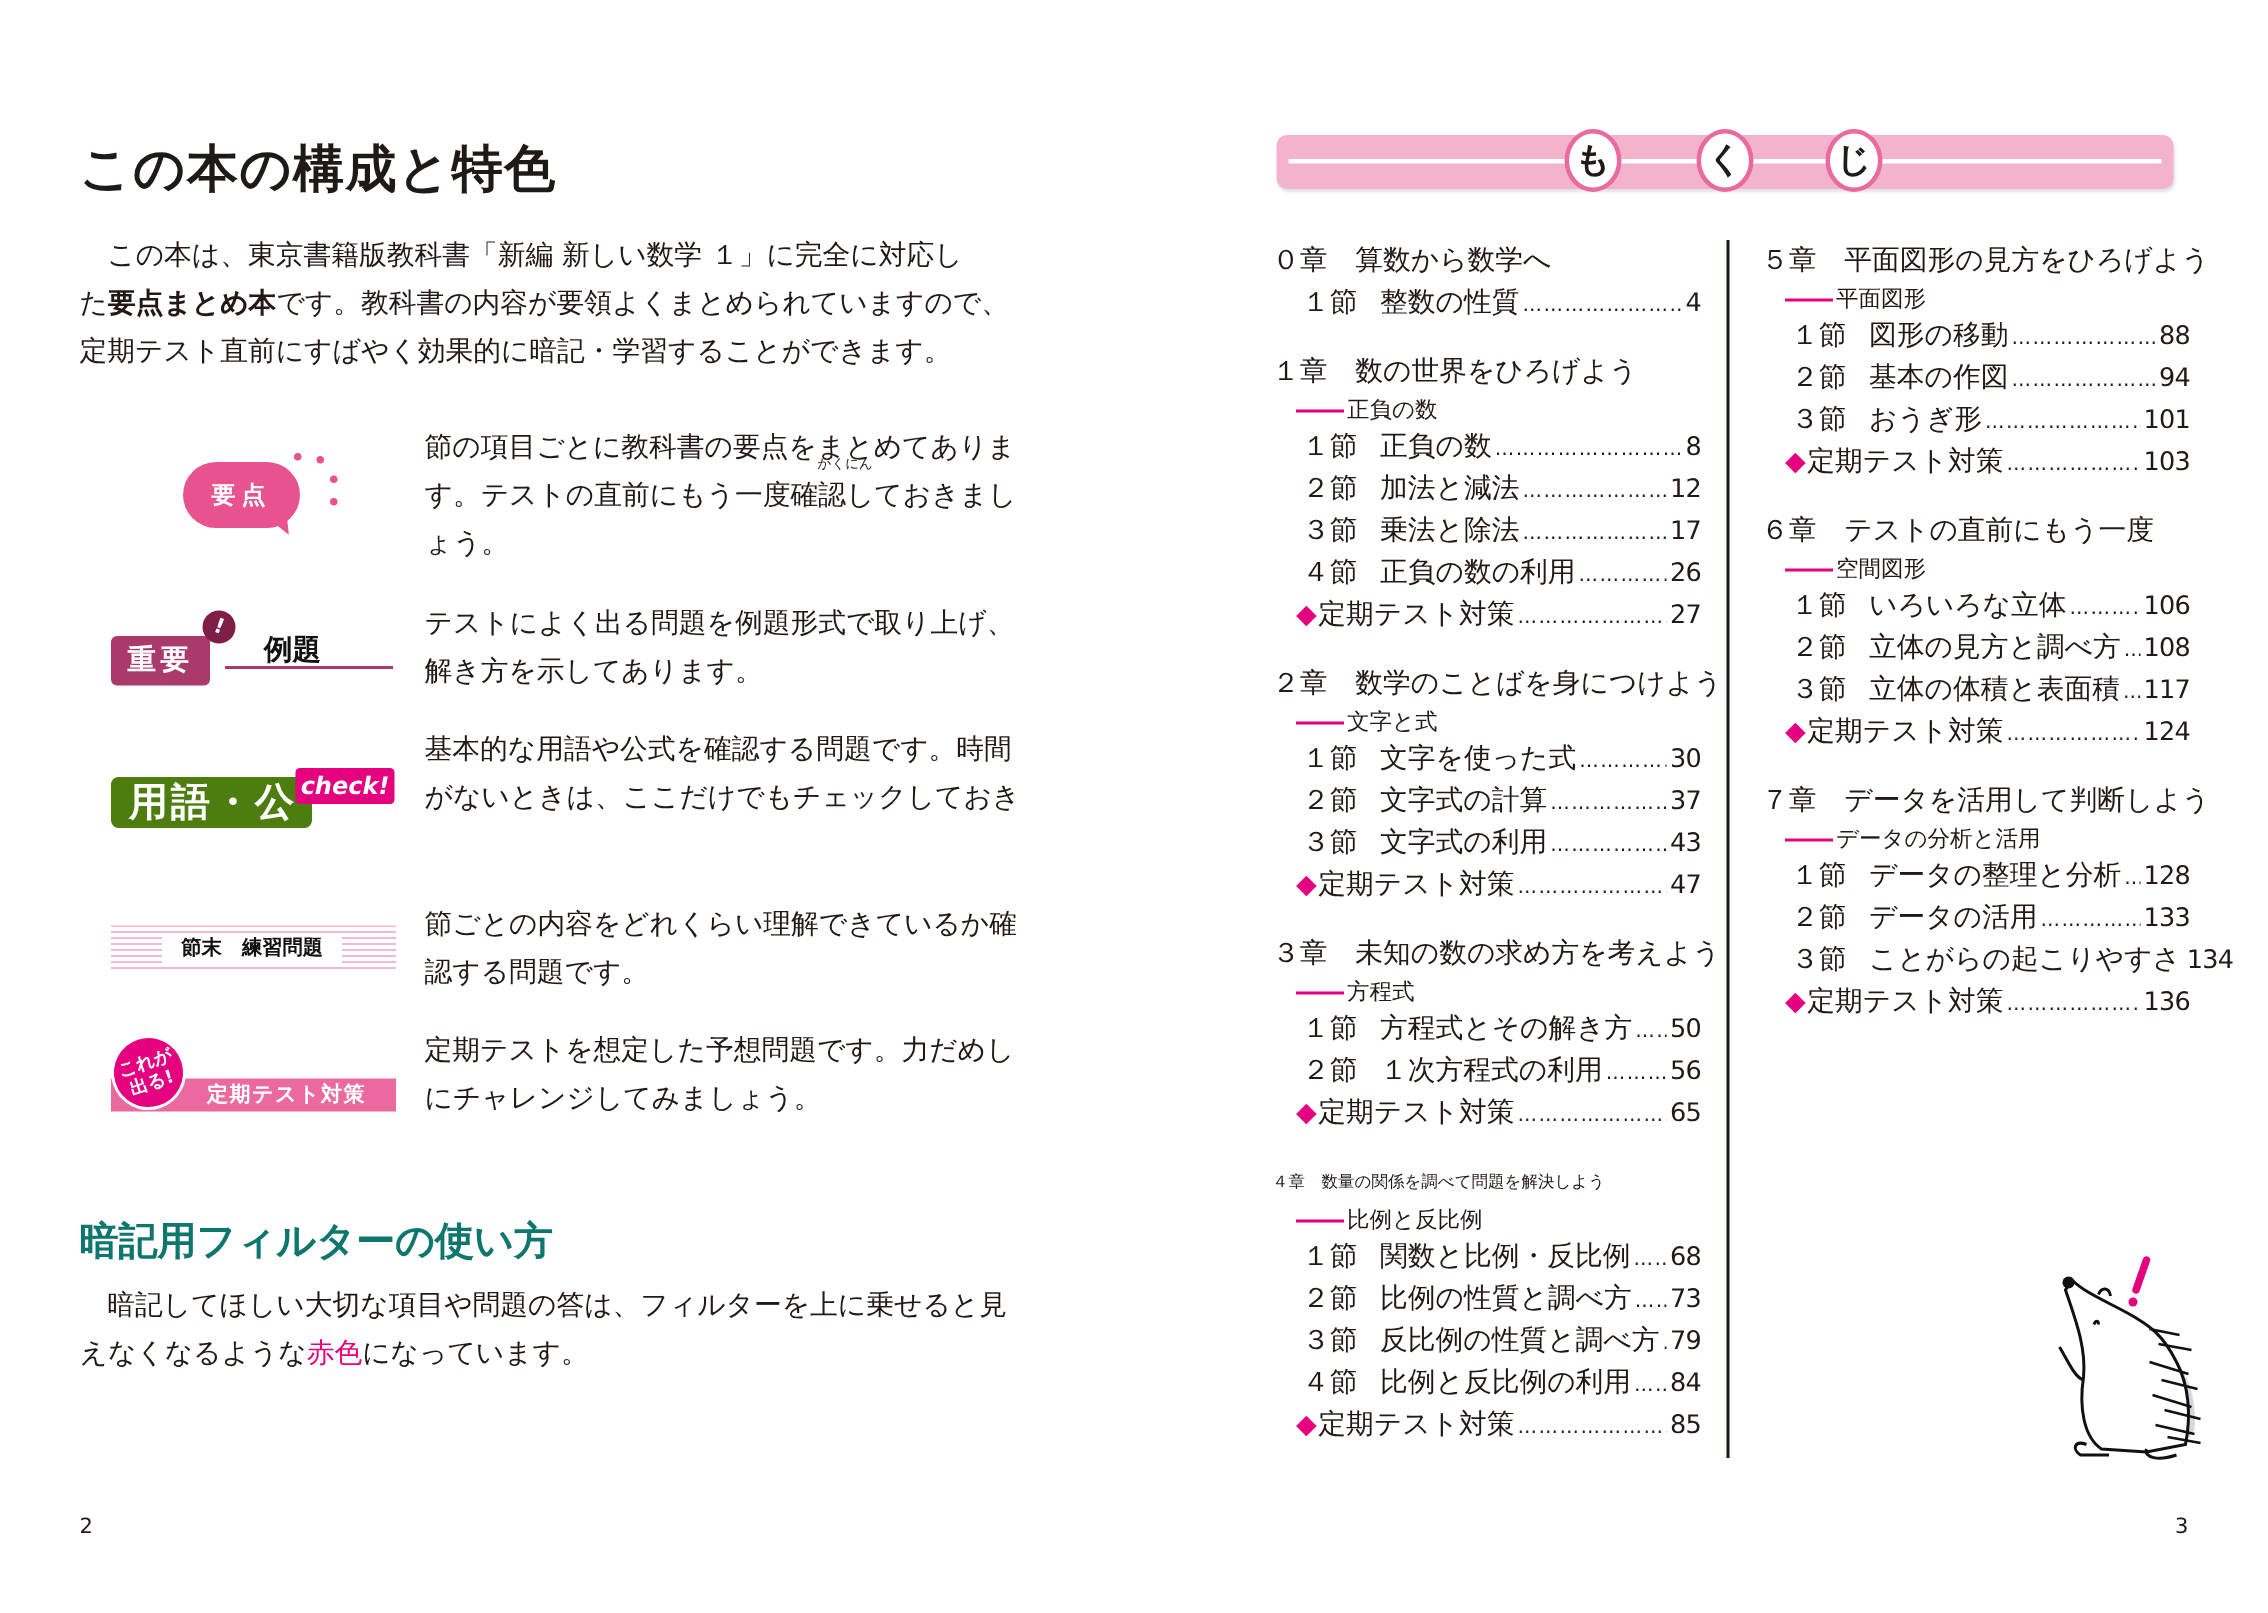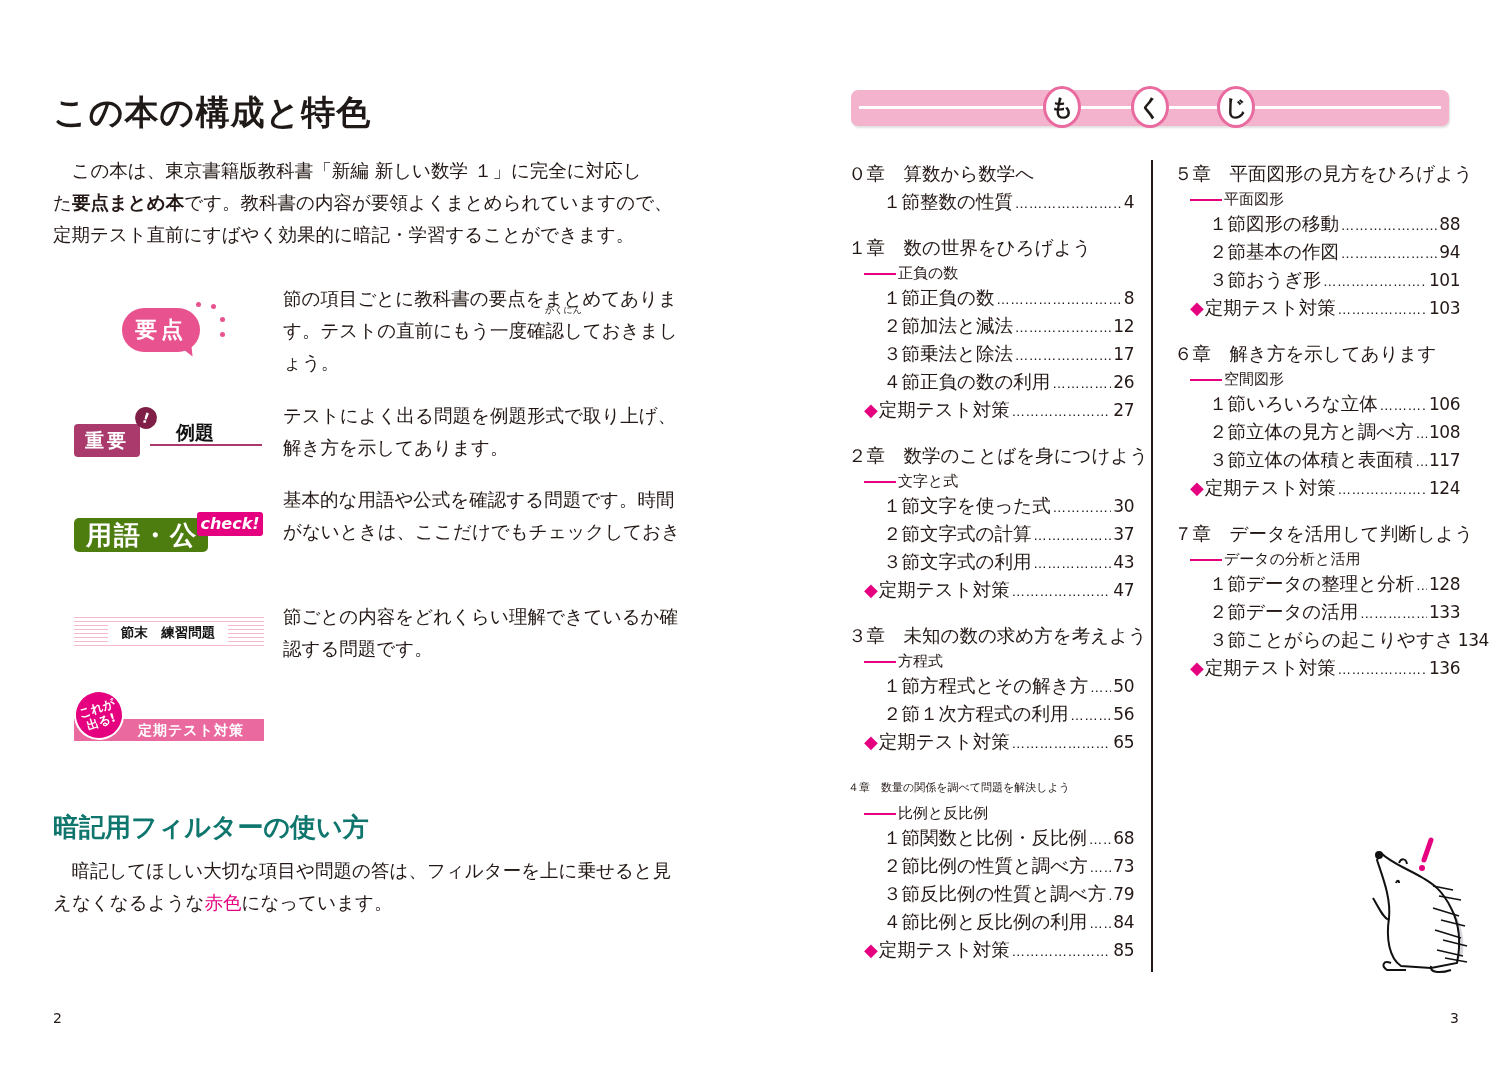--- a/index.html
+++ b/index.html
@@ -11,21 +11,21 @@
 
   .main-title { position: absolute; left: 53px; top: 90px; font-size: 34px; font-weight: bold; letter-spacing: 1px; color: #1f1a17; }
   .intro { position: absolute; left: 53px; top: 155px; width: 650px; font-size: 18.5px; line-height: 32px; }
   .intro b { font-weight: bold; }
   .legend-icon { position: absolute; left: 72px; width: 192px; }
   .legend-text { position: absolute; left: 283px; width: 410px; font-size: 18.5px; line-height: 32px; }
   .ruby { position: relative; display: inline-block; }
   .ruby-rt { position: absolute; top: -9px; left: 0; width: 100%; text-align: center; font-size: 9px; line-height: 9px; white-space: nowrap; margin-left: 18px; }
 
   
-  .youten { position: absolute; left: 50px; top: 26px; width: 78px; height: 44px; background: #e8528e; border-radius: 22px; color: #fff; font-weight: bold; font-size: 22px; line-height: 44px; text-align: center; letter-spacing: 4px; }
+  .youten { position: absolute; left: 50px; top: 26px; width: 78px; height: 44px; background: #e8528e; border-radius: 22px; color: #fff; font-weight: bold; font-size: 16px; line-height: 44px; text-align: center; letter-spacing: 4px; }
   .youten-tail { position: absolute; left: 108px; top: 60px; width: 0; height: 0; border-left: 10px solid transparent; border-right: 4px solid transparent; border-top: 16px solid #e8528e; transform: rotate(-20deg); }
   .dot { position: absolute; width: 5px; height: 5px; border-radius: 50%; background: #e8528e; }
 
   
   .juyo { position: absolute; left: 2px; top: 146px; width: 66px; height: 33px; background: #a93a6b; border-radius: 4px; color: #fff; font-weight: bold; font-size: 19px; text-align: center; line-height: 33px; letter-spacing: 3px; }
   .juyo-badge { position: absolute; left: 63px; top: 129px; width: 22px; height: 22px; border-radius: 50%; background: #7f1f47; color: #fff; font-size: 14px; font-weight: bold; text-align: center; line-height: 22px; transform: rotate(20deg); }
   .reidai-label { position: absolute; left: 104px; top: 142px; font-weight: bold; font-size: 19px; color: #111; }
   .reidai-line { position: absolute; left: 78px; top: 166px; width: 112px; height: 2px; background: #a93a6b; }
 
   
@@ -56,21 +56,21 @@
   .toc-col.left { left: 92px; width: 286px; }
   .toc-col.right { left: 418px; width: 286px; }
   .toc-divider { position: absolute; left: 395px; top: 160px; width: 2px; height: 812px; background: #231815; }
 
   .chapter { margin-bottom: 18px; }
   .ch-title { font-size: 18.5px; height: 28px; line-height: 28px; white-space: nowrap; }
   .ch-title.small { font-size: 11px; }
   .ch-sub { font-size: 15px; height: 22px; line-height: 22px; padding-left: 16px; white-space: nowrap; }
   .ch-sub .dash { display: inline-block; width: 32px; height: 2px; background: #e4007f; vertical-align: middle; margin-right: 2px; }
   .sec { display: flex; align-items: baseline; font-size: 18.5px; height: 28px; line-height: 28px; padding-left: 20px; white-space: nowrap; }
-  .sec .num { width: 52px; flex: none; text-align: right; }
+  .sec .num { width: 52px; flex: none; }
   .sec .txt { flex: none; }
   .sec .leader { flex: 1; overflow: hidden; color: #231815; margin: 0 2px; letter-spacing: 1px; font-size: 13px; }
   .sec .leader::after { content: "……………………………………………………"; }
   .sec .page { flex: none; text-align: right; font-size: 17px; letter-spacing: -0.5px; }
   .sec.test { padding-left: 16px; }
   .sec.test .num { width: auto; color: #e4007f; font-size: 18px; margin-right: 1px; }
 
   .hedgehog { position: absolute; left: 605px; top: 828px; width: 120px; height: 148px; }
 </style>
 </head>
@@ -131,20 +131,24 @@
   <div class="legend-text" style="top:484px;">
     <div>基本的な用語や公式を確認する問題です。時間</div>
     <div>がないときは、ここだけでもチェックしておき</div>
   </div>
 
   <div class="legend-text" style="top:601px;">
     <div>節ごとの内容をどれくらい理解できているか確</div>
     <div>認する問題です。</div>
   </div>
 
+  <div class="legend-text" style="top:685px;">
+    <div>定期テストを想定した予想問題です。力だめし</div>
+    <div>にチャレンジしてみましょう。</div>
+  </div>
 
   <h2 class="filter-title">暗記用フィルターの使い方</h2>
   <div class="filter-text">
     <div style="text-indent:1em">暗記してほしい大切な項目や問題の答は、フィルターを上に乗せると見</div>
     <div><span>えなくなるような</span><span class="red">赤色</span><span>になっています。</span></div>
   </div>
 
   <div class="page-num" style="left:53px;">2</div>
 </div>
 
@@ -309,21 +313,21 @@
           <span class="page">101</span>
         </div>
         <div class="sec test">
           <span class="num">◆</span>
           <span class="txt">定期テスト対策</span>
           <span class="leader"></span>
           <span class="page">103</span>
         </div>
       </div>
       <div class="chapter">
-        <div class="ch-title">６章　解き方を示してあります</div>
+        <div class="ch-title">６章　テストの直前にもう一度</div>
         <div class="ch-sub"><span class="dash"></span><span>空間図形</span></div>
         <div class="sec">
           <span class="num">１節</span>
           <span class="txt">いろいろな立体</span>
           <span class="leader"></span>
           <span class="page">106</span>
         </div>
         <div class="sec">
           <span class="num">２節</span>
           <span class="txt">立体の見方と調べ方</span>

